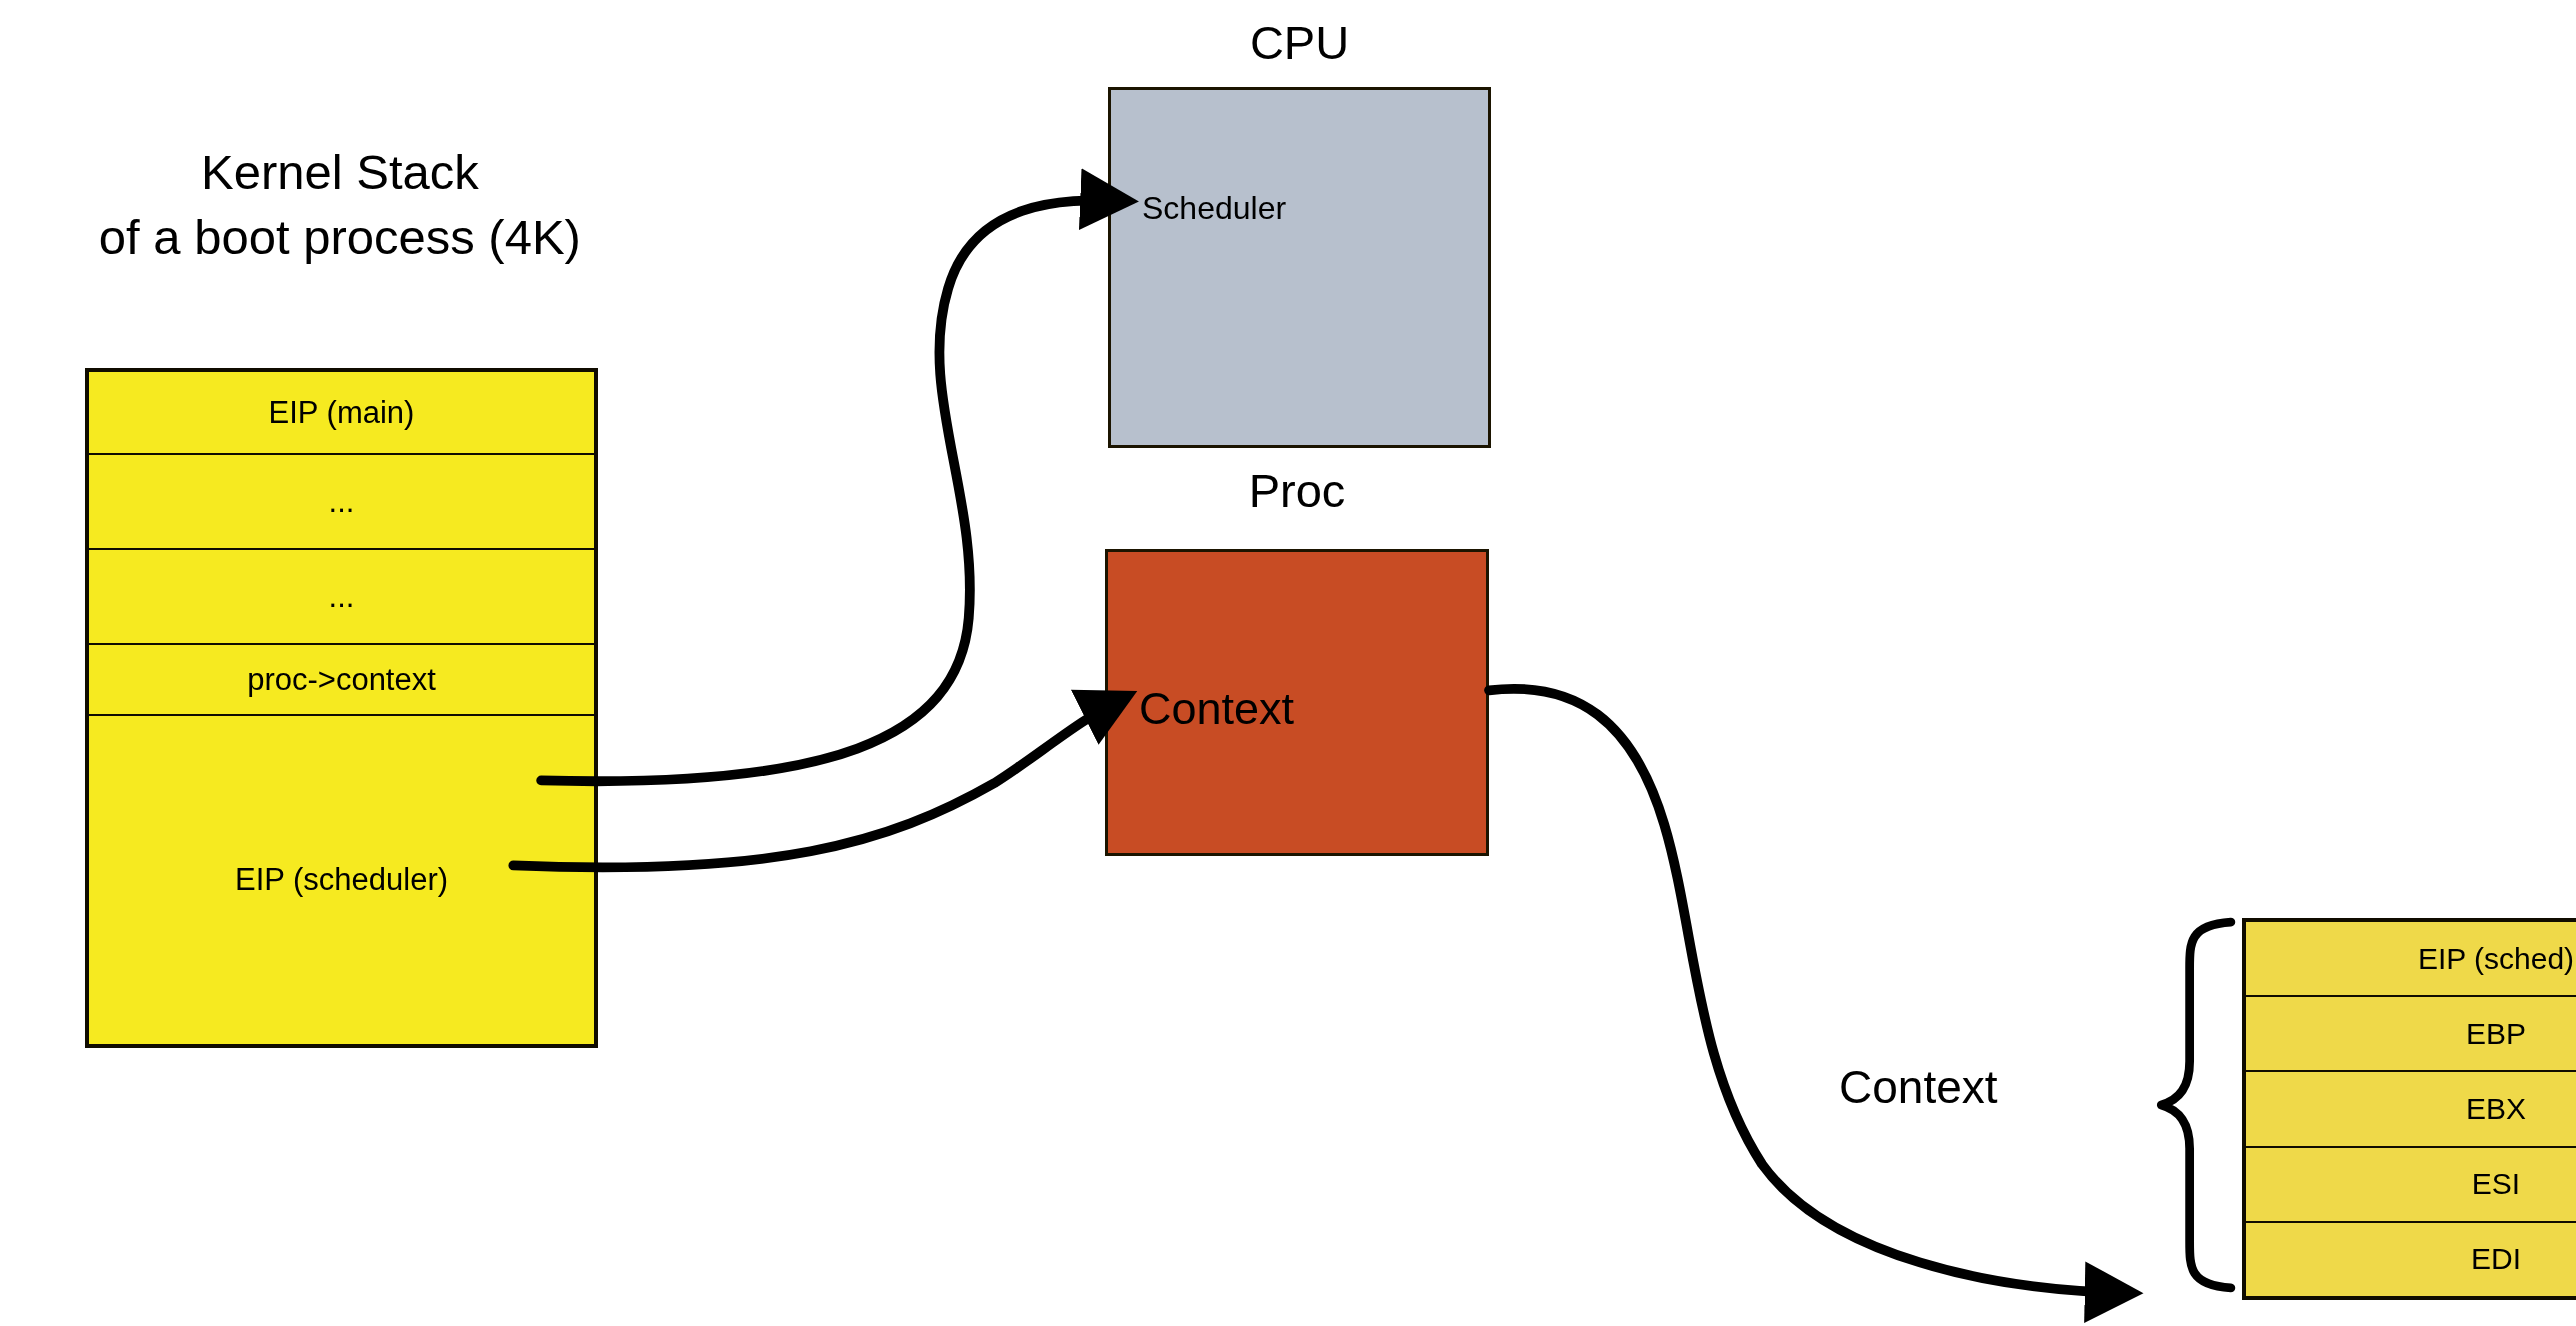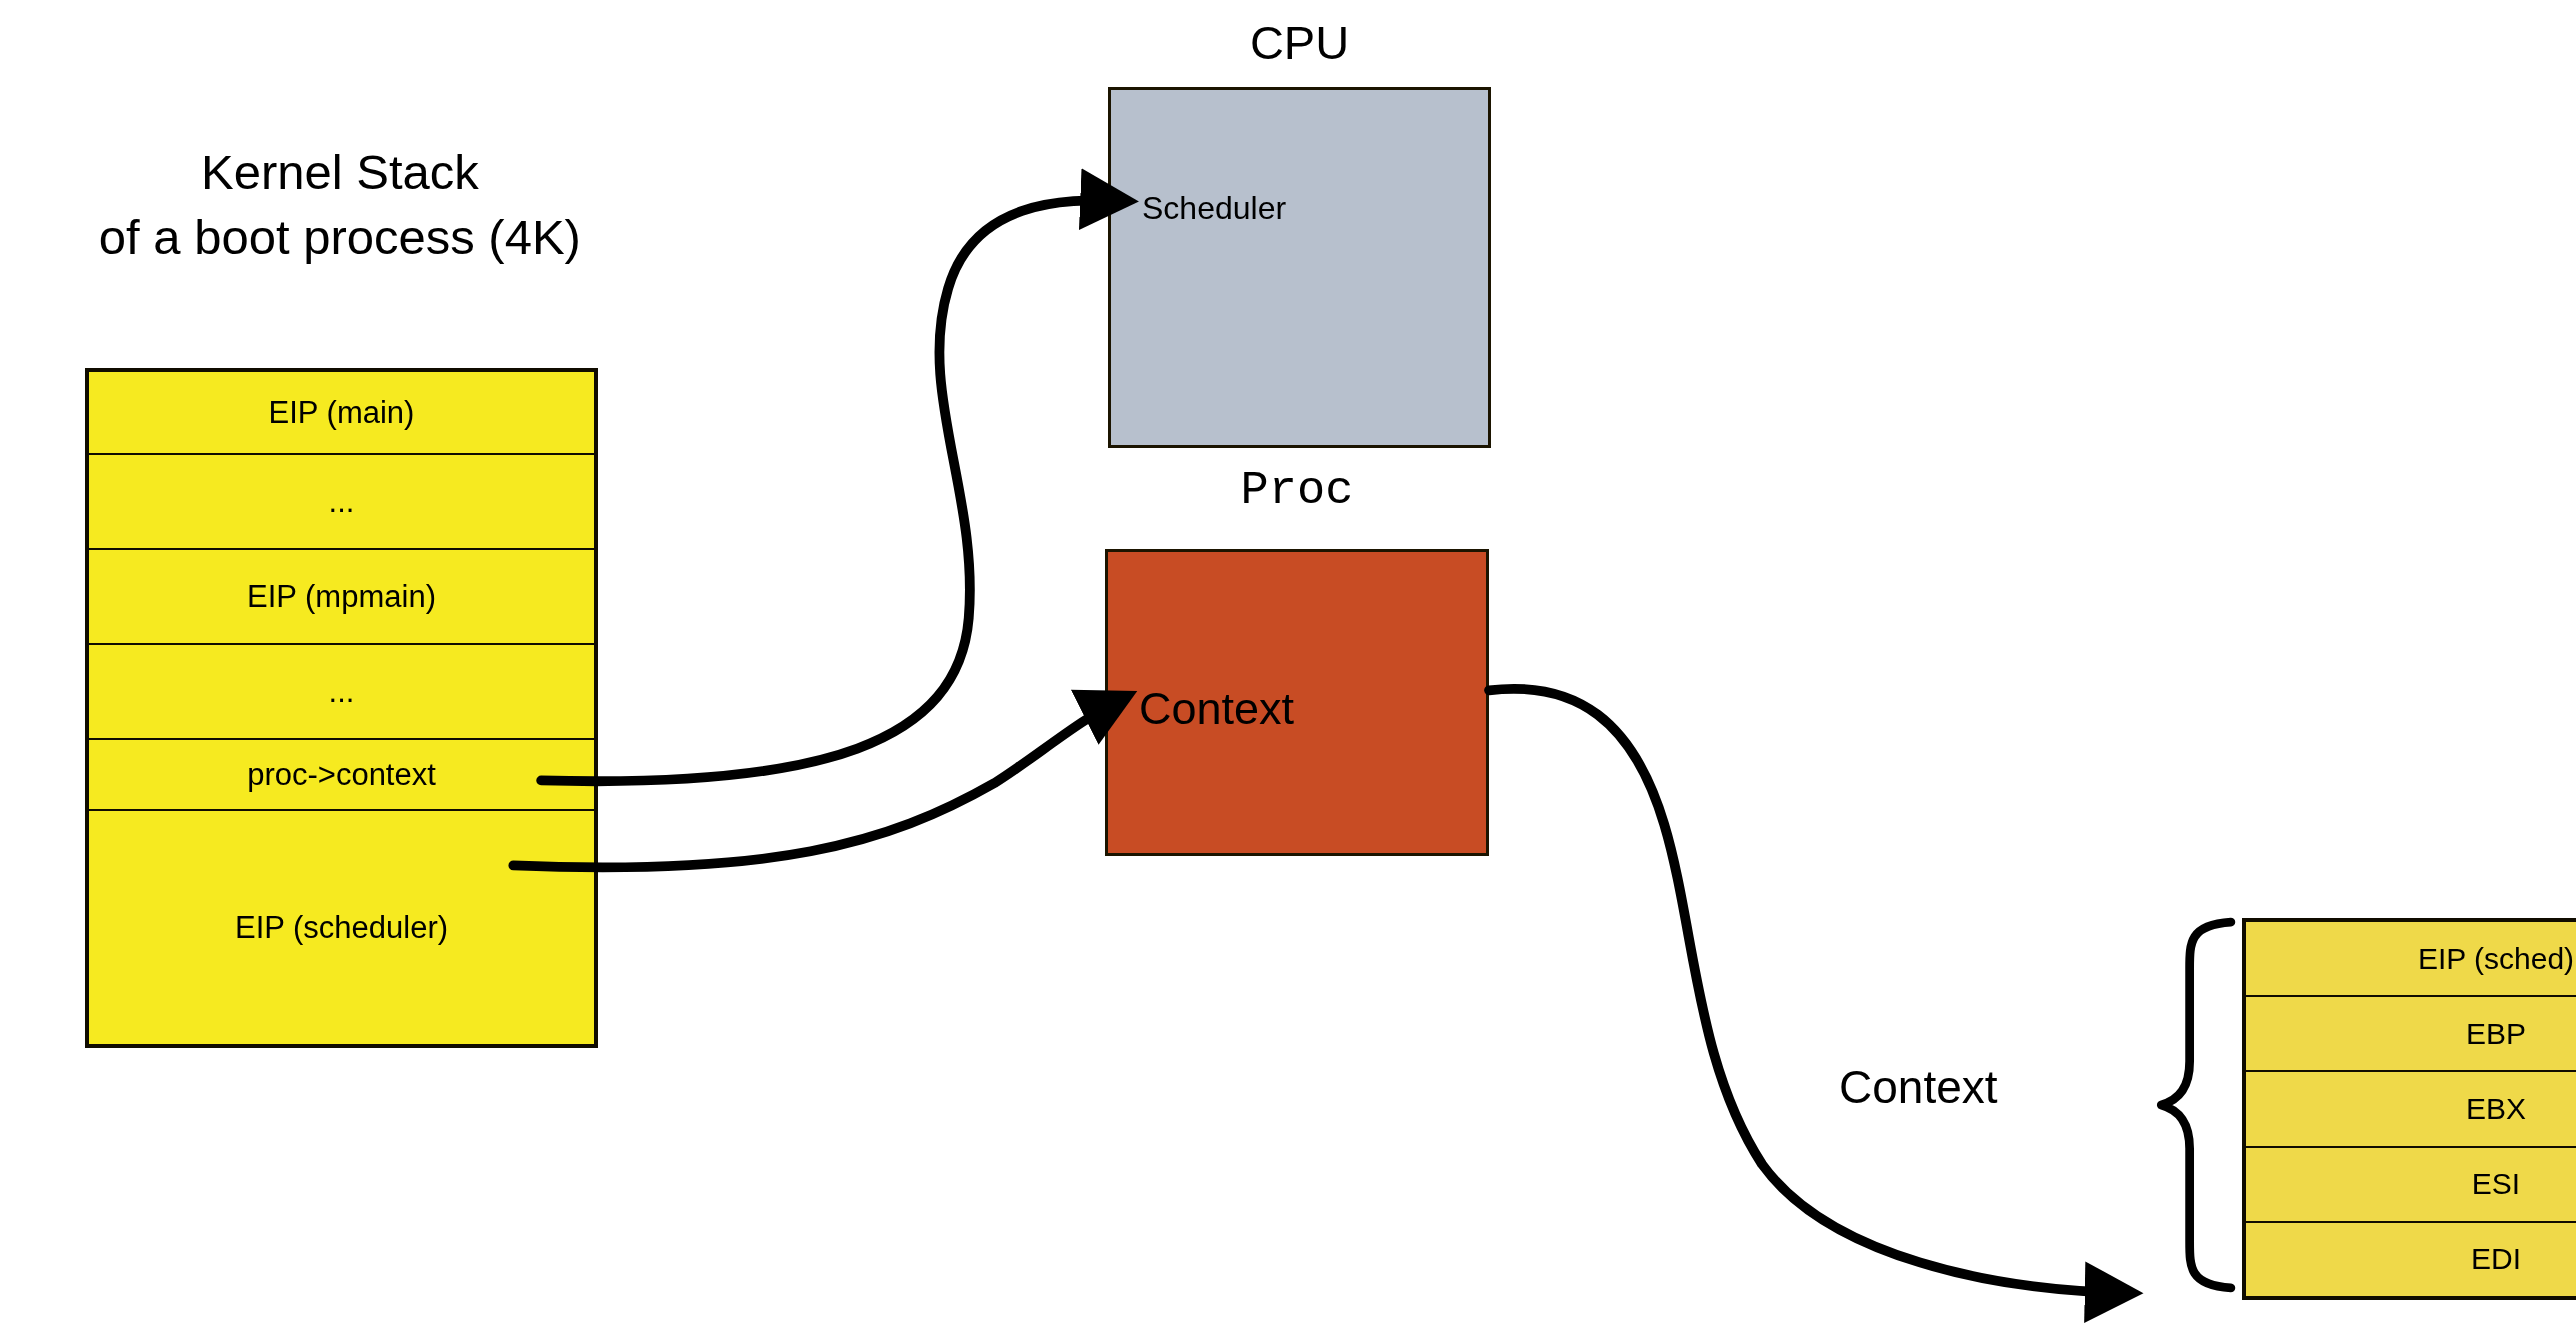--- a/index.html
+++ b/index.html
@@ -34,21 +34,20 @@
     left: 1108px;
     top: 12.4px;
     width: 383px;
     font-size: 47px;
   }
   #proc-title {
     left: 1105px;
     top: 460px;
     width: 384px;
     font-size: 47px;
-    font-family: Liberation Mono, monospace;
   }
 
   
   .solidbox {
     position: absolute;
     box-sizing: border-box;
     border: 3.6px solid #1b1400;
   }
   #cpu-box {
     left: 1108px;
@@ -172,21 +171,20 @@
   </div>
 
   <div class="title" id="proc-title">Proc</div>
   <div class="solidbox" id="proc-box">
     <div class="box-label" id="context-box-label">Context</div>
   </div>
 
   <div id="kernel-stack">
     <div class="row r0">EIP (main)</div>
     <div class="row r1">...</div>
-    <div class="row r2">EIP (mpmain)</div>
     <div class="row r3">...</div>
     <div class="row r5">proc-&gt;context</div>
     <div class="row r6">EIP (scheduler)</div>
   </div>
 
   <div id="context-table">
     <div class="row">EIP (sched)</div>
     <div class="row">EBP</div>
     <div class="row">EBX</div>
     <div class="row">ESI</div>

